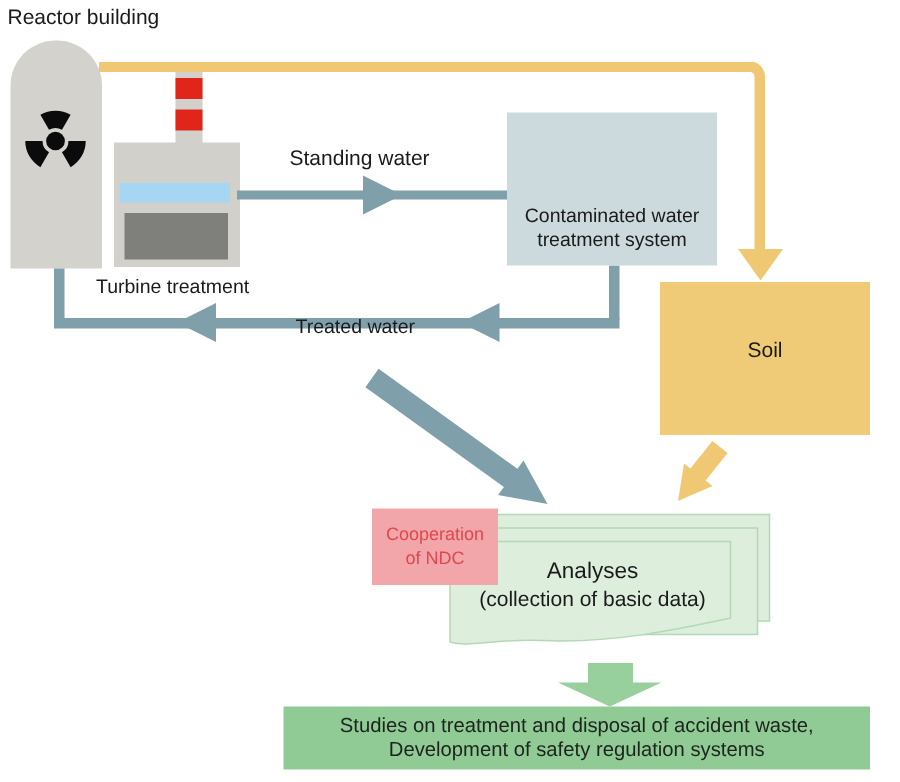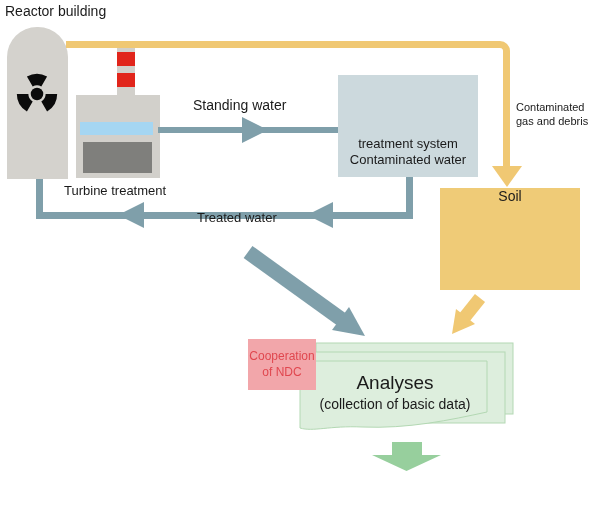--- a/index.html
+++ b/index.html
@@ -36,27 +36,27 @@
   .treated-vr{left:406px;top:177px;width:7px;height:36px;}
   .treated-head{width:0;height:0;border-top:13px solid transparent;border-bottom:13px solid transparent;
     border-right:26px solid #7f9faa;top:202px;}
   .th1{left:118px;} .th2{left:307px;}
 
   
   .treatment{left:338px;top:75px;width:140px;height:102px;background:#ccd9dd;
     display:flex;flex-direction:column;justify-content:flex-end;align-items:center;
     text-align:center;font-size:13px;line-height:1.25;padding-bottom:9px;box-sizing:border-box;}
   .soil{left:440px;top:188px;width:140px;height:102px;background:#efcb77;
-    display:flex;flex-direction:column;justify-content:flex-start;align-items:center;
+    display:flex;flex-direction:column;justify-content:center;align-items:center;
     font-size:14px;padding-bottom:13px;box-sizing:border-box;}
-  .coop{left:248px;top:339px;width:68px;height:51px;background:#f2a6aa;color:#e0474f;
+  .coop{left:248px;top:339px;width:84px;height:51px;background:#f2a6aa;color:#e0474f;
     display:flex;flex-direction:column;justify-content:center;
     font-size:12px;line-height:1.3;text-align:center;}
   .analyses-text{left:303px;top:372px;width:184px;text-align:center;}
-  .analyses-title{font-size:19px;line-height:1.2;}
+  .analyses-title{font-size:15px;line-height:1.2;}
   .analyses-sub{font-size:14px;line-height:1.3;}
   .studies{left:189px;top:471px;width:391px;height:42px;background:#90cb96;color:#1c241c;
     display:flex;flex-direction:column;justify-content:center;align-items:center;
     font-size:13.5px;line-height:1.18;text-align:center;}
 
   
   .title-lbl{left:5px;top:3px;font-size:14px;}
   .turbine-lbl{left:64px;top:183px;font-size:13px;}
   .standing-lbl{left:193px;top:97px;font-size:14px;}
   .treated-lbl{left:197px;top:210px;font-size:13px;}
@@ -86,39 +86,35 @@
     <div class="stripe stripe2"></div>
   </div>
   <div class="abs turbine">
     <div class="t-window"></div>
     <div class="t-base"></div>
   </div>
   <div class="lbl turbine-lbl">Turbine treatment</div>
 
   <div class="abs gas-path"></div>
   <div class="abs gas-head"></div>
-  <div class="lbl gas-lbl">
-    <div>Contaminated</div>
-    <div>gas and debris</div>
-  </div>
 
   <div class="lbl standing-lbl">Standing water</div>
   <div class="abs line standing-line"></div>
   <div class="abs standing-head"></div>
 
   <div class="abs line treated-vr"></div>
   <div class="abs line treated-h"></div>
   <div class="abs line treated-vl"></div>
   <div class="abs treated-head th1"></div>
   <div class="abs treated-head th2"></div>
   <div class="lbl treated-lbl">Treated water</div>
 
   <div class="abs treatment">
+    <div>Contaminated water</div>
     <div>treatment system</div>
-    <div>Contaminated water</div>
   </div>
 
   <div class="abs soil">
     <div>Soil</div>
   </div>
 
   <svg class="abs svg-layer" viewBox="0 0 600 521">
 
     <g>
       <line x1="248" y1="252" x2="341" y2="319" stroke="#7f9faa" stroke-width="15"></line>
@@ -142,14 +138,18 @@
   <div class="abs coop">
     <div>Cooperation</div>
     <div>of NDC</div>
   </div>
 
   <div class="abs analyses-text">
     <div class="analyses-title">Analyses</div>
     <div class="analyses-sub">(collection of basic data)</div>
   </div>
 
+  <div class="abs studies">
+    <div>Studies on treatment and disposal of accident waste,</div>
+    <div>Development of safety regulation systems</div>
+  </div>
 
 </div>
 
 </body></html>

